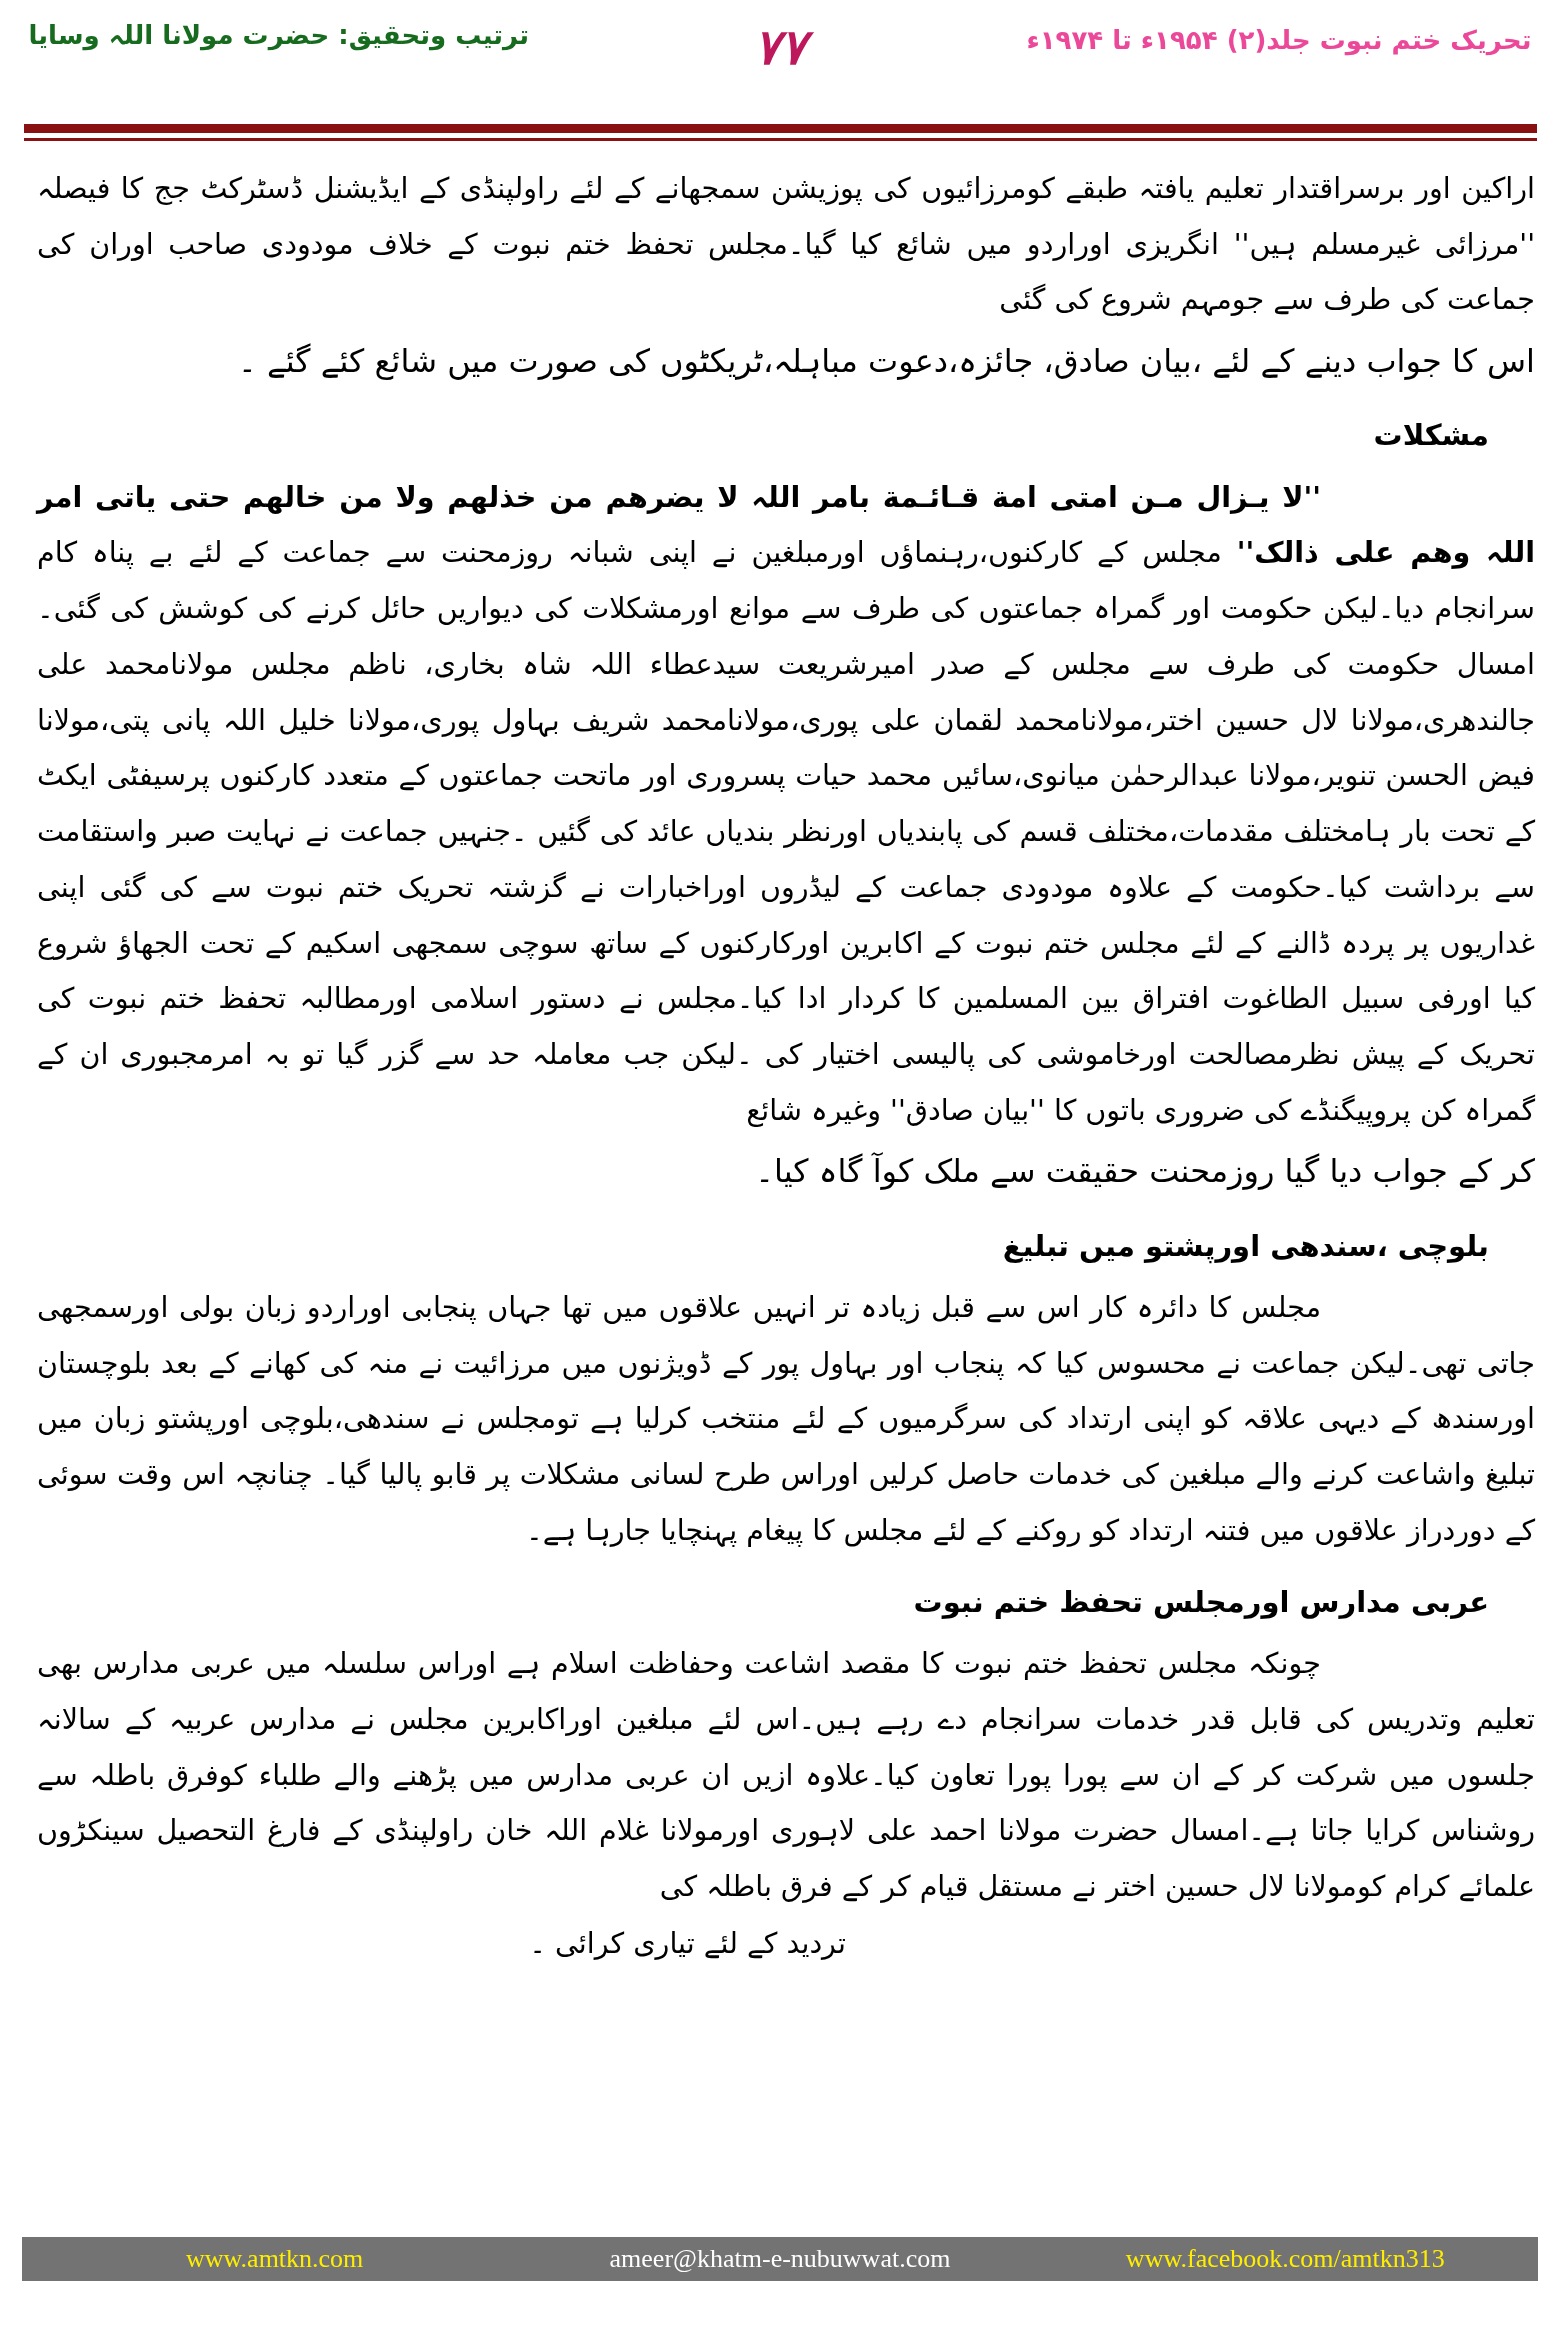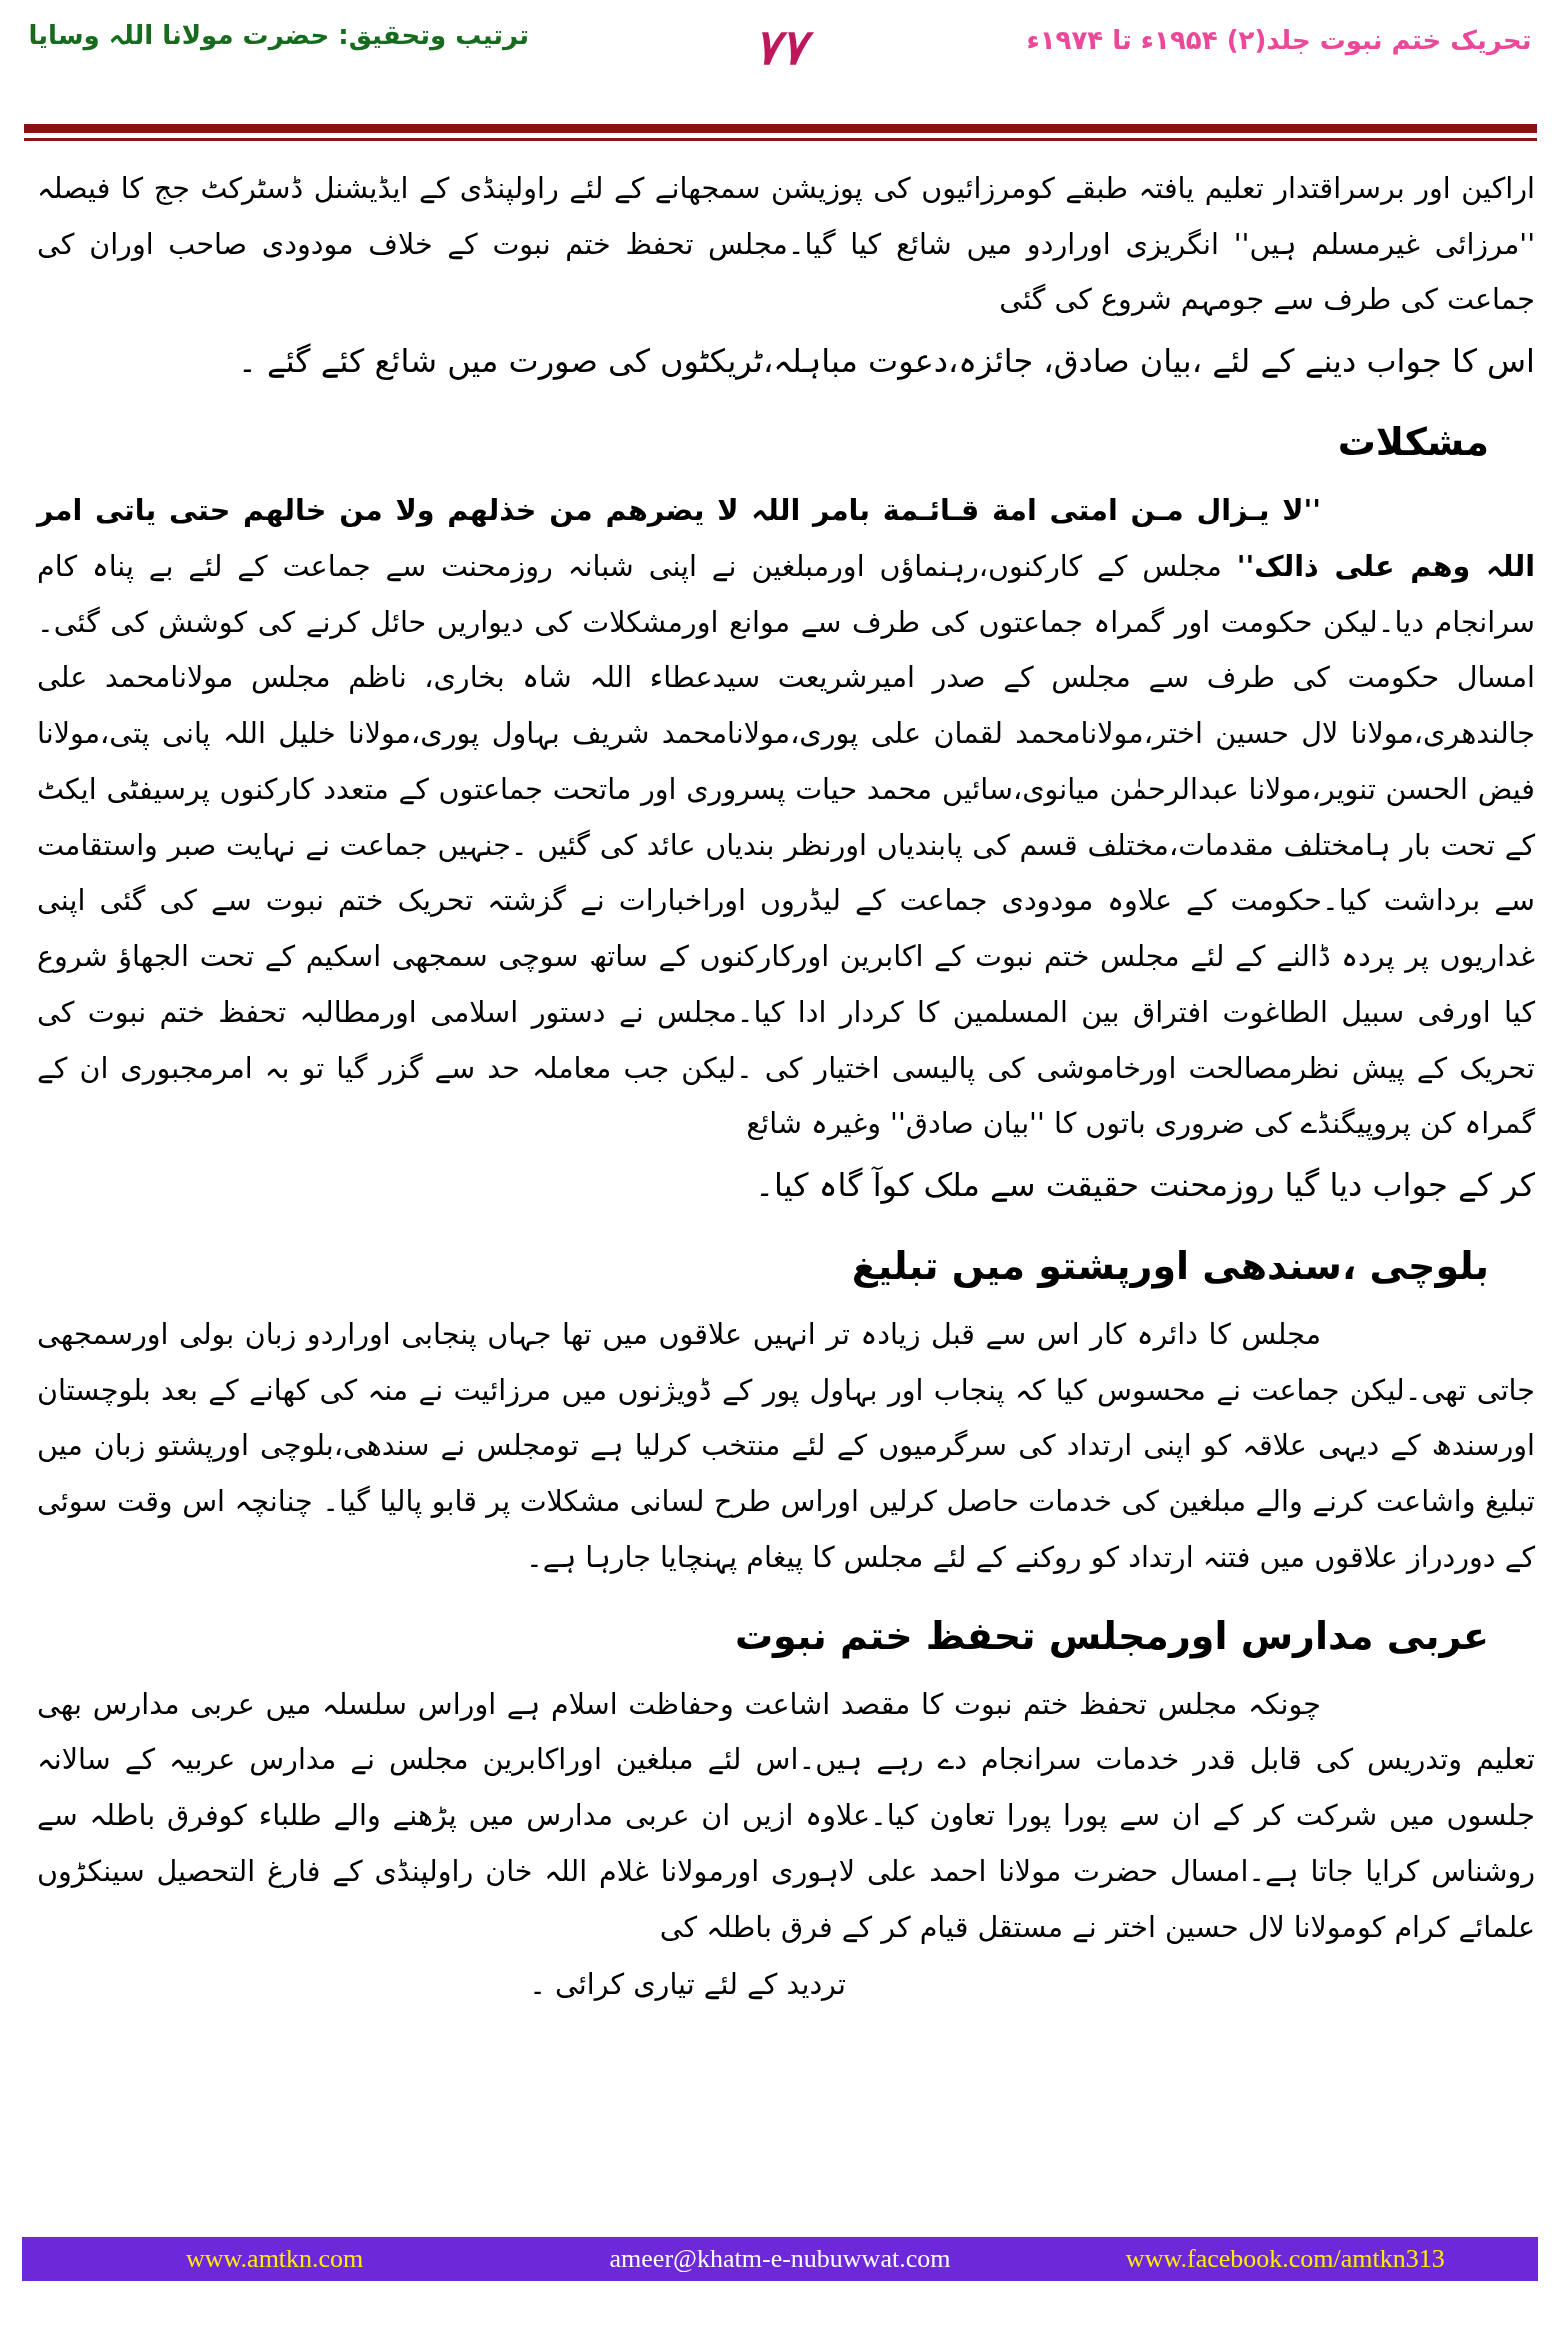--- a/index.html
+++ b/index.html
@@ -39,29 +39,29 @@
   }
   .para.indent{text-indent:214px;}
   .centered-line{
     font-size:32px;line-height:1.95;text-align:right;margin:1.7px 0 0 0;
   }
   .lastline-offset{
     font-size:28.6px;line-height:1.95;text-align:center;
     padding-right:197px;margin:1.7px 0 0 0;
   }
   .heading{
-    font-size:38px;font-weight:bold;color:#000;
+    font-size:29px;font-weight:bold;color:#000;
     text-align:right;padding-right:46px;
     margin:22px 0 11.8px 0;line-height:1.5;
   }
   .arabic-quote{font-weight:bold;}
   
   .footer-bar{
     position:absolute;left:22px;right:22px;bottom:49px;
-    height:44px;background:#6d28d9;
+    height:44px;background:#737373;
     display:flex;flex-direction:row;align-items:center;
     direction:ltr;
     font-family:"Liberation Serif", serif;
     font-size:26px;
   }
   .footer-bar .slot{flex:1;text-align:center;white-space:nowrap;}
   .footer-bar .yellow{color:#ffee00;}
   .footer-bar .white{color:#ffffff;}
 </style>
 </head>

